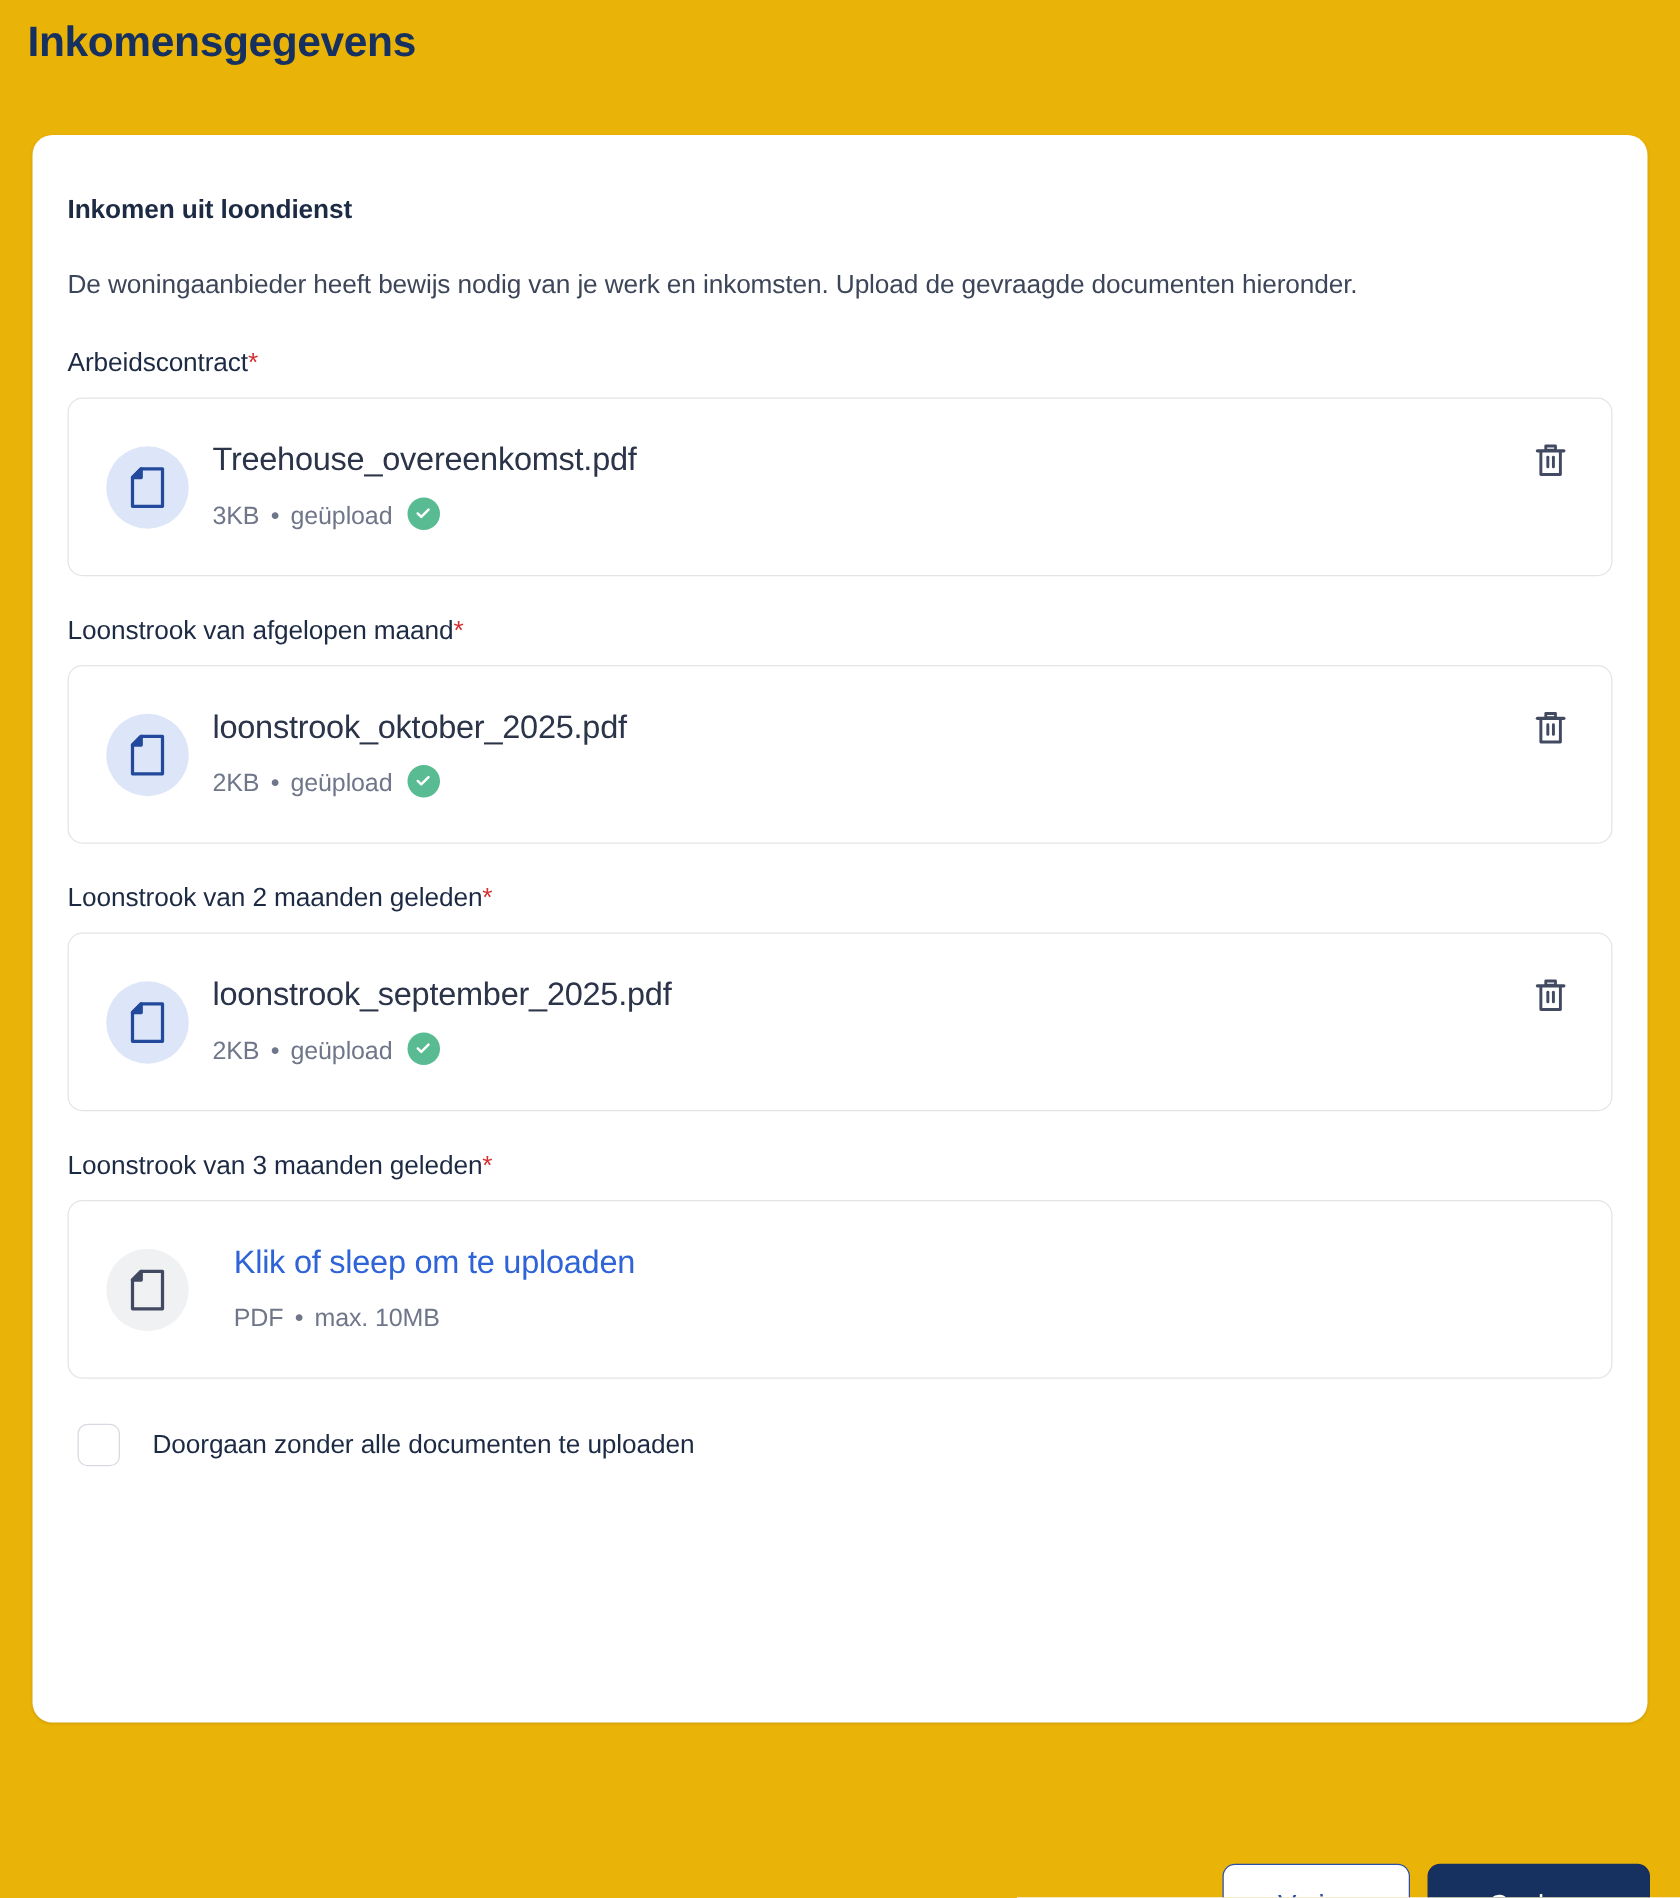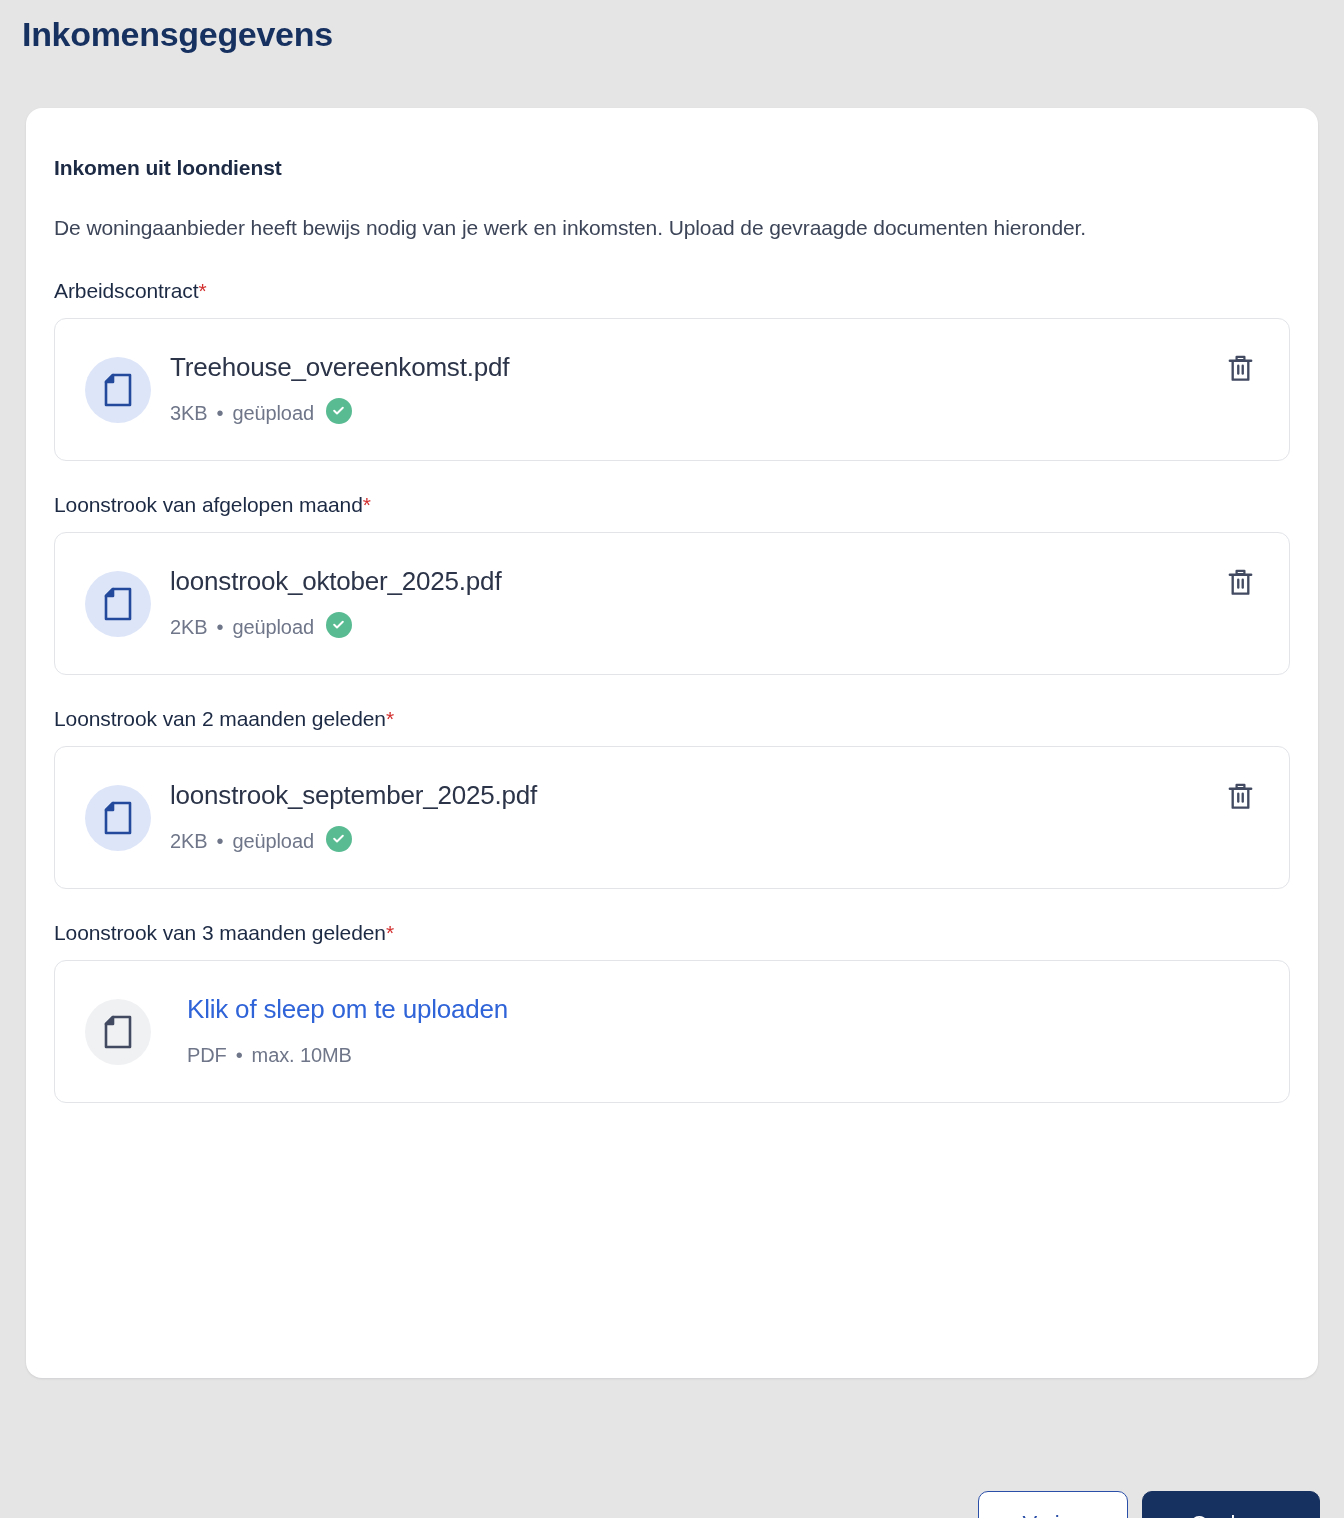--- a/index.html
+++ b/index.html
@@ -10,21 +10,21 @@
     height: 1518px;
     background: #f7f8f9;
     font-family: "Liberation Sans", sans-serif;
     -webkit-font-smoothing: antialiased;
   }
 
   .page {
     position: relative;
     width: 1344px;
     height: 1518px;
-    background: #e5e5e5;
+    background: #eab308;
     overflow: hidden;
   }
 
   
   .page-title {
     position: absolute;
     left: 22px;
     top: 12px;
     font-size: 34px;
     font-weight: 700;
@@ -369,20 +369,24 @@
             <span class="file-name link">Klik of sleep om te uploaden</span>
             <span class="file-sub">
               <span>PDF</span>
               <span class="dot">•</span>
               <span>max. 10MB</span>
             </span>
           </span>
         </div>
       </div>
 
+      <div class="checkbox-row">
+        <span class="checkbox-box"></span>
+        <span class="checkbox-label">Doorgaan zonder alle documenten te uploaden</span>
+      </div>
 
     </div>
   </div>
 
   <div class="footer">
     <button class="btn btn-secondary">Vorige</button>
     <button class="btn btn-primary">Opslaan</button>
   </div>
 
 </div>

